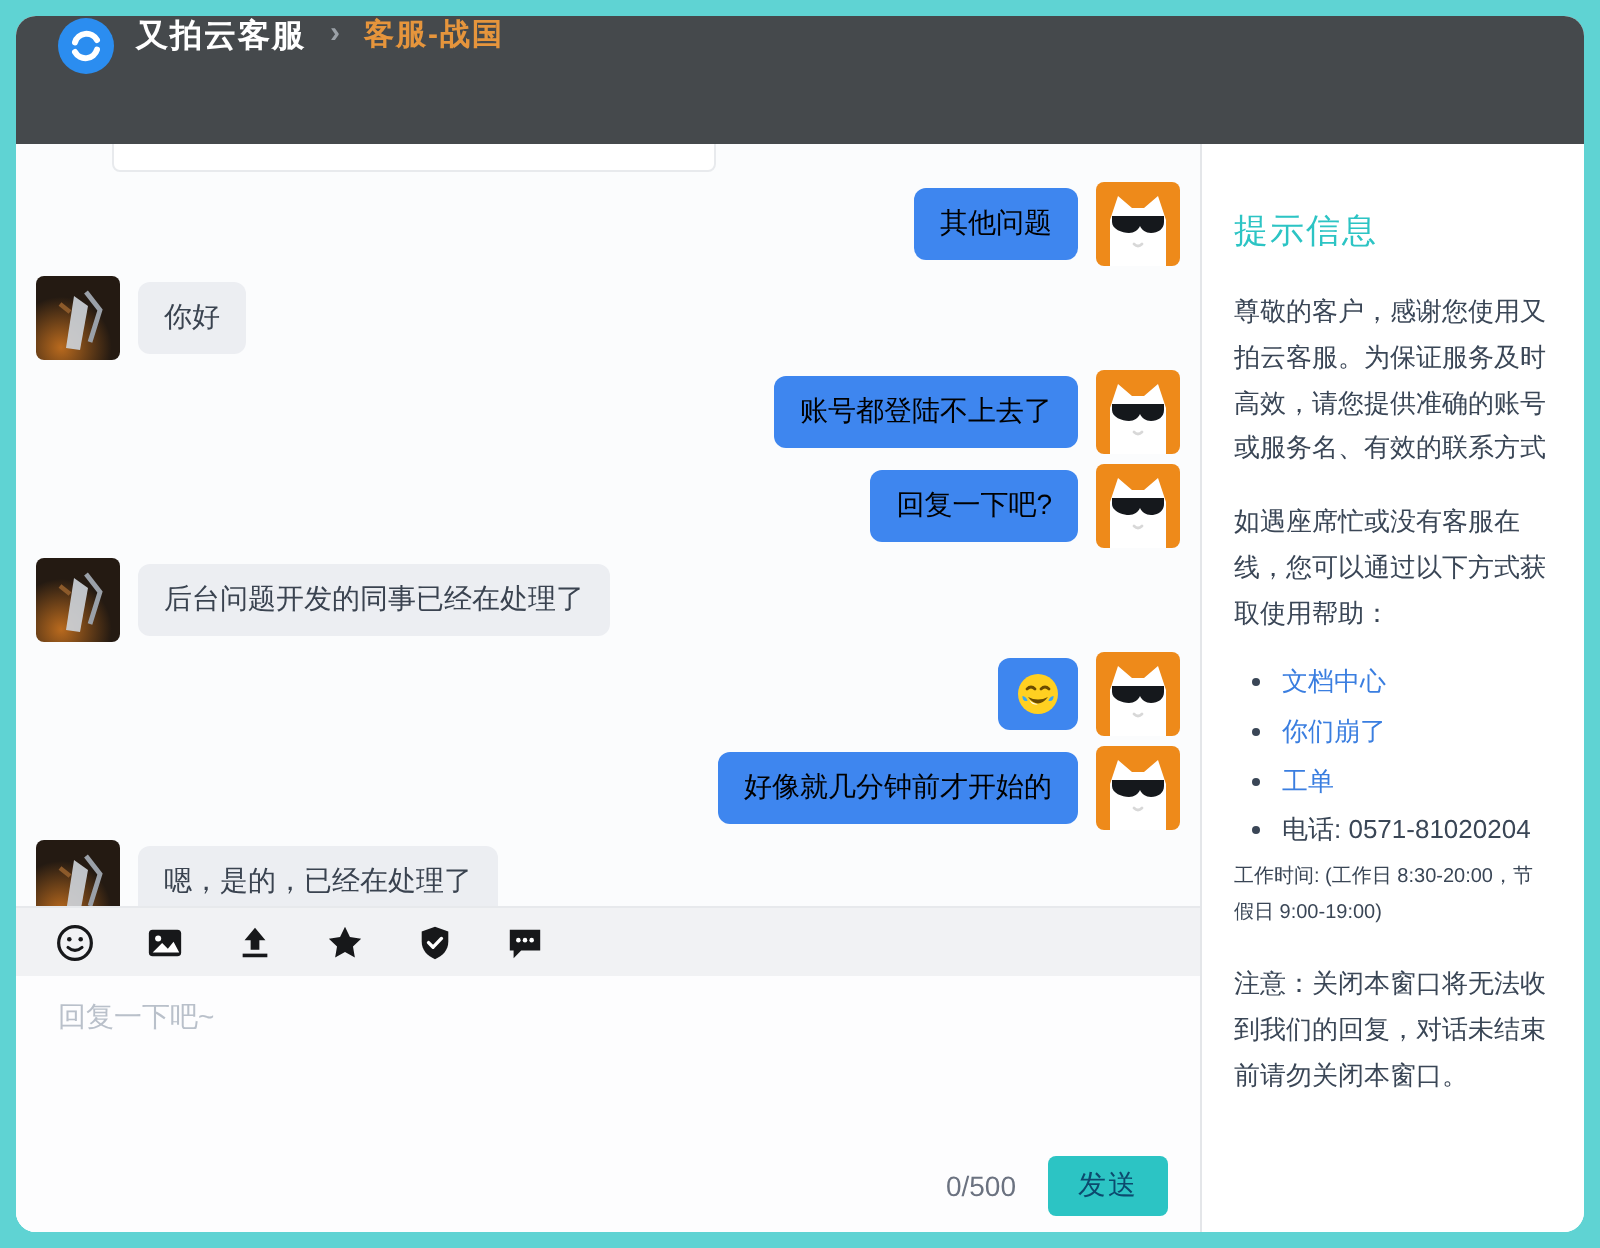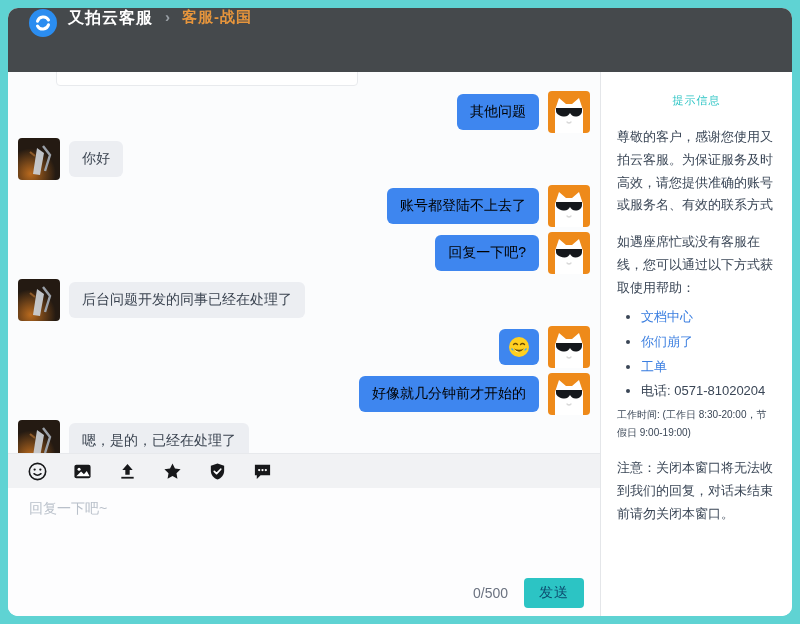--- a/index.html
+++ b/index.html
@@ -37,21 +37,21 @@
   .tool{width:19px;height:19px;cursor:pointer;display:flex;align-items:center;justify-content:center;}
   .reply{border:none;outline:none;resize:none;background:transparent;height:58px;
     padding:12px 21px;font-size:14px;color:#3a4350;font-family:inherit;}
   .reply::placeholder{color:#b9c0ca;}
   .composer-foot{height:46px;display:flex;align-items:center;justify-content:flex-end;
     gap:16px;padding:0 16px;}
   .counter{color:#6b7280;font-size:14px;}
   .send-btn{background:#2cc4c4;color:#0c4a6e;border:none;border-radius:4px;
     padding:6px 15px;font-size:14px;cursor:pointer;font-family:inherit;letter-spacing:1px;}
   
-  .side-title{color:#2cc4c4;font-size:11px;text-align:center;margin:9px 0 18px;font-weight:normal;letter-spacing:1px;}
+  .side-title{color:#2cc4c4;font-size:17px;text-align:left;margin:20px 0 18px;font-weight:normal;letter-spacing:1px;}
   .side-p{color:#3a4656;font-size:13px;line-height:1.75;margin:0 0 14px;}
   .side-list{margin:0 0 2px;padding-left:24px;color:#3a4656;font-size:13px;line-height:1.9;}
   .side-list li{margin:0;}
   .side-link{color:#3a7ee0;text-decoration:none;cursor:pointer;}
   .side-plain{color:#3a4656;}
   .worktime{color:#3a4656;font-size:10px;line-height:1.75;margin:2px 0 16px;}
 </style>
 </head>
 <body>
 
@@ -241,21 +241,21 @@
         <div class="composer-foot">
           <span class="counter">0/500</span>
           <button class="send-btn">发送</button>
         </div>
       </div>
     </div>
 
     <div class="sidebar">
       <div class="side-title">提示信息</div>
       <p class="side-p">尊敬的客户，感谢您使用又拍云客服。为保证服务及时高效，请您提供准确的账号或服务名、有效的联系方式</p>
-      <p class="side-p" style="margin-bottom:6px;">如遇座席忙或没有客服在线，您可以通过以下方式获取使用帮助：</p>
+      <p class="side-p" style="margin-bottom:11px;">如遇座席忙或没有客服在线，您可以通过以下方式获取使用帮助：</p>
       <ul class="side-list">
         <li><a class="side-link">文档中心</a></li>
         <li><a class="side-link">你们崩了</a></li>
         <li><a class="side-link">工单</a></li>
         <li><span class="side-plain">电话: 0571-81020204</span></li>
       </ul>
       <p class="worktime">工作时间: (工作日 8:30-20:00，节假日 9:00-19:00)</p>
       <p class="side-p">注意：关闭本窗口将无法收到我们的回复，对话未结束前请勿关闭本窗口。</p>
     </div>
 

